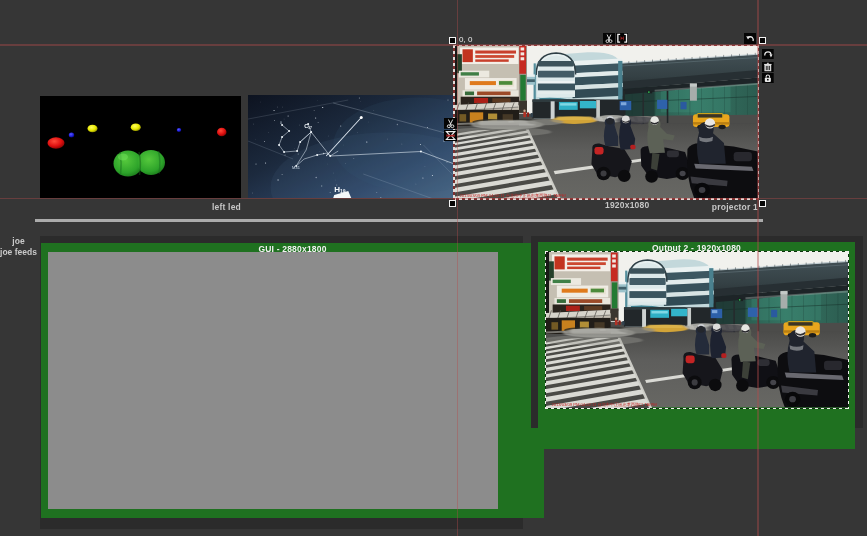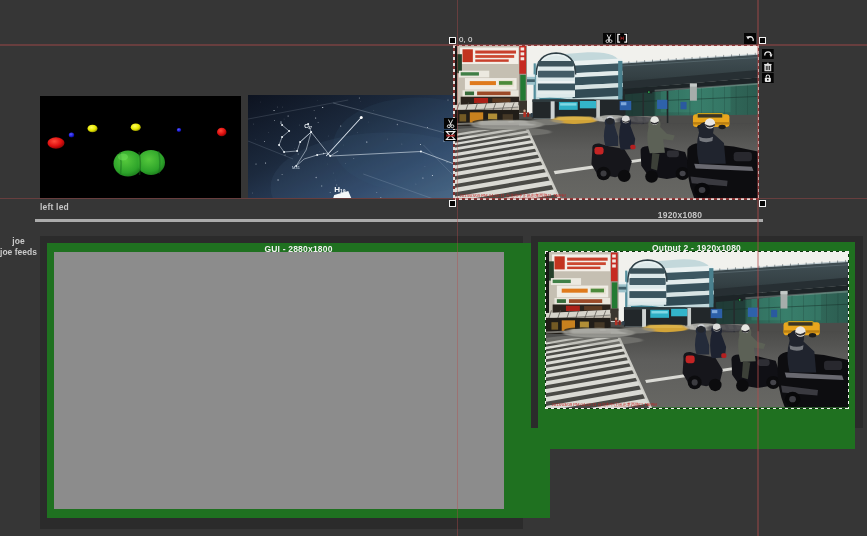--- a/index.html
+++ b/index.html
@@ -1,18 +1,18 @@
 <!DOCTYPE html>
 <html><head><meta charset="utf-8">
 <style>
 html,body{margin:0;padding:0;width:867px;height:536px;overflow:hidden;background:#363636;
 font-family:"Liberation Sans",sans-serif}
 .abs{position:absolute}
 .icn{position:absolute}
-.lab{position:absolute;font-size:8.5px;font-weight:bold;color:#c6c6c6;text-align:left;letter-spacing:0.2px}
+.lab{position:absolute;font-size:8.5px;font-weight:bold;color:#c6c6c6;text-align:right;letter-spacing:0.2px}
 .ttl{position:absolute;font-size:8.5px;font-weight:bold;color:#f2f2f2;text-align:center;letter-spacing:0.2px}
 </style></head>
 <body>
 <div class="abs" style="left:0;top:0;width:867px;height:536px">
 
 <div class="abs" style="left:40px;top:96px;width:201px;height:102px;background:#000">
 <svg width="201" height="102" viewBox="0 0 402 204" preserveAspectRatio="none">
         <defs>
           <radialGradient id="rg" cx="0.4" cy="0.35" r="0.75">
             <stop offset="0" stop-color="#ff4a3a"></stop>
@@ -396,27 +396,28 @@
           <path d="M826,258 Q842,270 858,257 L858,264 Q842,274 827,265 Z" fill="#2e2e32"></path>
           <path d="M806,300 Q830,310 852,300 L850,314 Q828,322 808,313 Z" fill="#caccce" opacity="0.5"></path>
         </g>
         <text x="18" y="497" font-family="Liberation Sans, sans-serif" font-size="14" fill="#c42222" opacity="0.95" textLength="350">2013/03/09 PM 04:02:11 台北市中正區忠孝西路口 TAIPEI</text>
       </svg></div>
 
 <div class="abs" style="left:453.4px;top:45px;width:305px;height:1.3px;background:repeating-linear-gradient(90deg,#e2dad8 0 3px,#7c2e2e 3px 6px)"></div>
 <div class="abs" style="left:453.4px;top:198.4px;width:305px;height:1.3px;background:repeating-linear-gradient(90deg,#e2dad8 0 3px,#7c2e2e 3px 6px)"></div>
 <div class="abs" style="left:453.4px;top:45px;width:1.3px;height:154.5px;background:repeating-linear-gradient(180deg,#e2dad8 0 3px,#7c2e2e 3px 6px)"></div>
 <div class="abs" style="left:757.5px;top:45px;width:1.3px;height:154.5px;background:repeating-linear-gradient(180deg,#e2dad8 0 3px,#7c2e2e 3px 6px)"></div>
-<div class="lab" style="left:605px;top:210px;width:150px;text-align:center">1920x1080</div>
+<div class="lab" style="left:454px;top:202px;width:304px">projector 1</div>
+<div class="lab" style="left:605px;top:200px;width:150px;text-align:left">1920x1080</div>
 <div class="abs" style="left:459px;top:35px;font-size:8px;font-weight:normal;color:#ececec">0, 0</div>
 
 <div class="abs" style="left:35px;top:219.2px;width:728px;height:2.4px;background:#ababab"></div>
 
 <div class="abs" style="left:40px;top:236px;width:483px;height:293px;background:#2b2b2b">
-  <div class="abs" style="left:7px;top:6.8px;width:503px;height:275.2px;background:#1f7120">
+  <div class="abs" style="left:1px;top:6.8px;width:503px;height:275.2px;background:#1f7120">
     <div class="ttl" style="left:0;top:1.2px;width:100%">GUI - 2880x1800</div>
     <div class="abs" style="left:6.9px;top:9.7px;width:450.1px;height:256.5px;background:#8c8c8c"></div>
   </div>
 </div>
 <div class="abs" style="left:0;top:235.5px;width:37px;font-size:8.5px;font-weight:bold;color:#c9c9c9;text-align:center">joe</div>
 <div class="abs" style="left:0;top:246.5px;width:37px;font-size:8.5px;font-weight:bold;color:#c9c9c9;text-align:center">joe feeds</div>
 
 <div class="abs" style="left:531px;top:236px;width:332px;height:192px;background:#2b2b2b">
   <div class="abs" style="left:7px;top:6px;width:317px;height:207px;background:#1f7120">
     <div class="ttl" style="left:0;top:1.4px;width:100%">Output 2 - 1920x1080</div>

